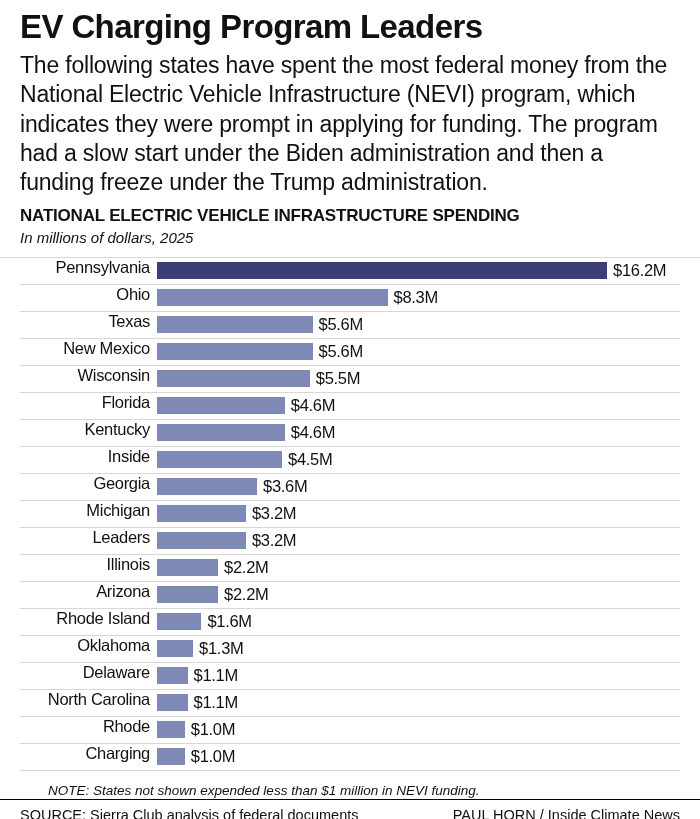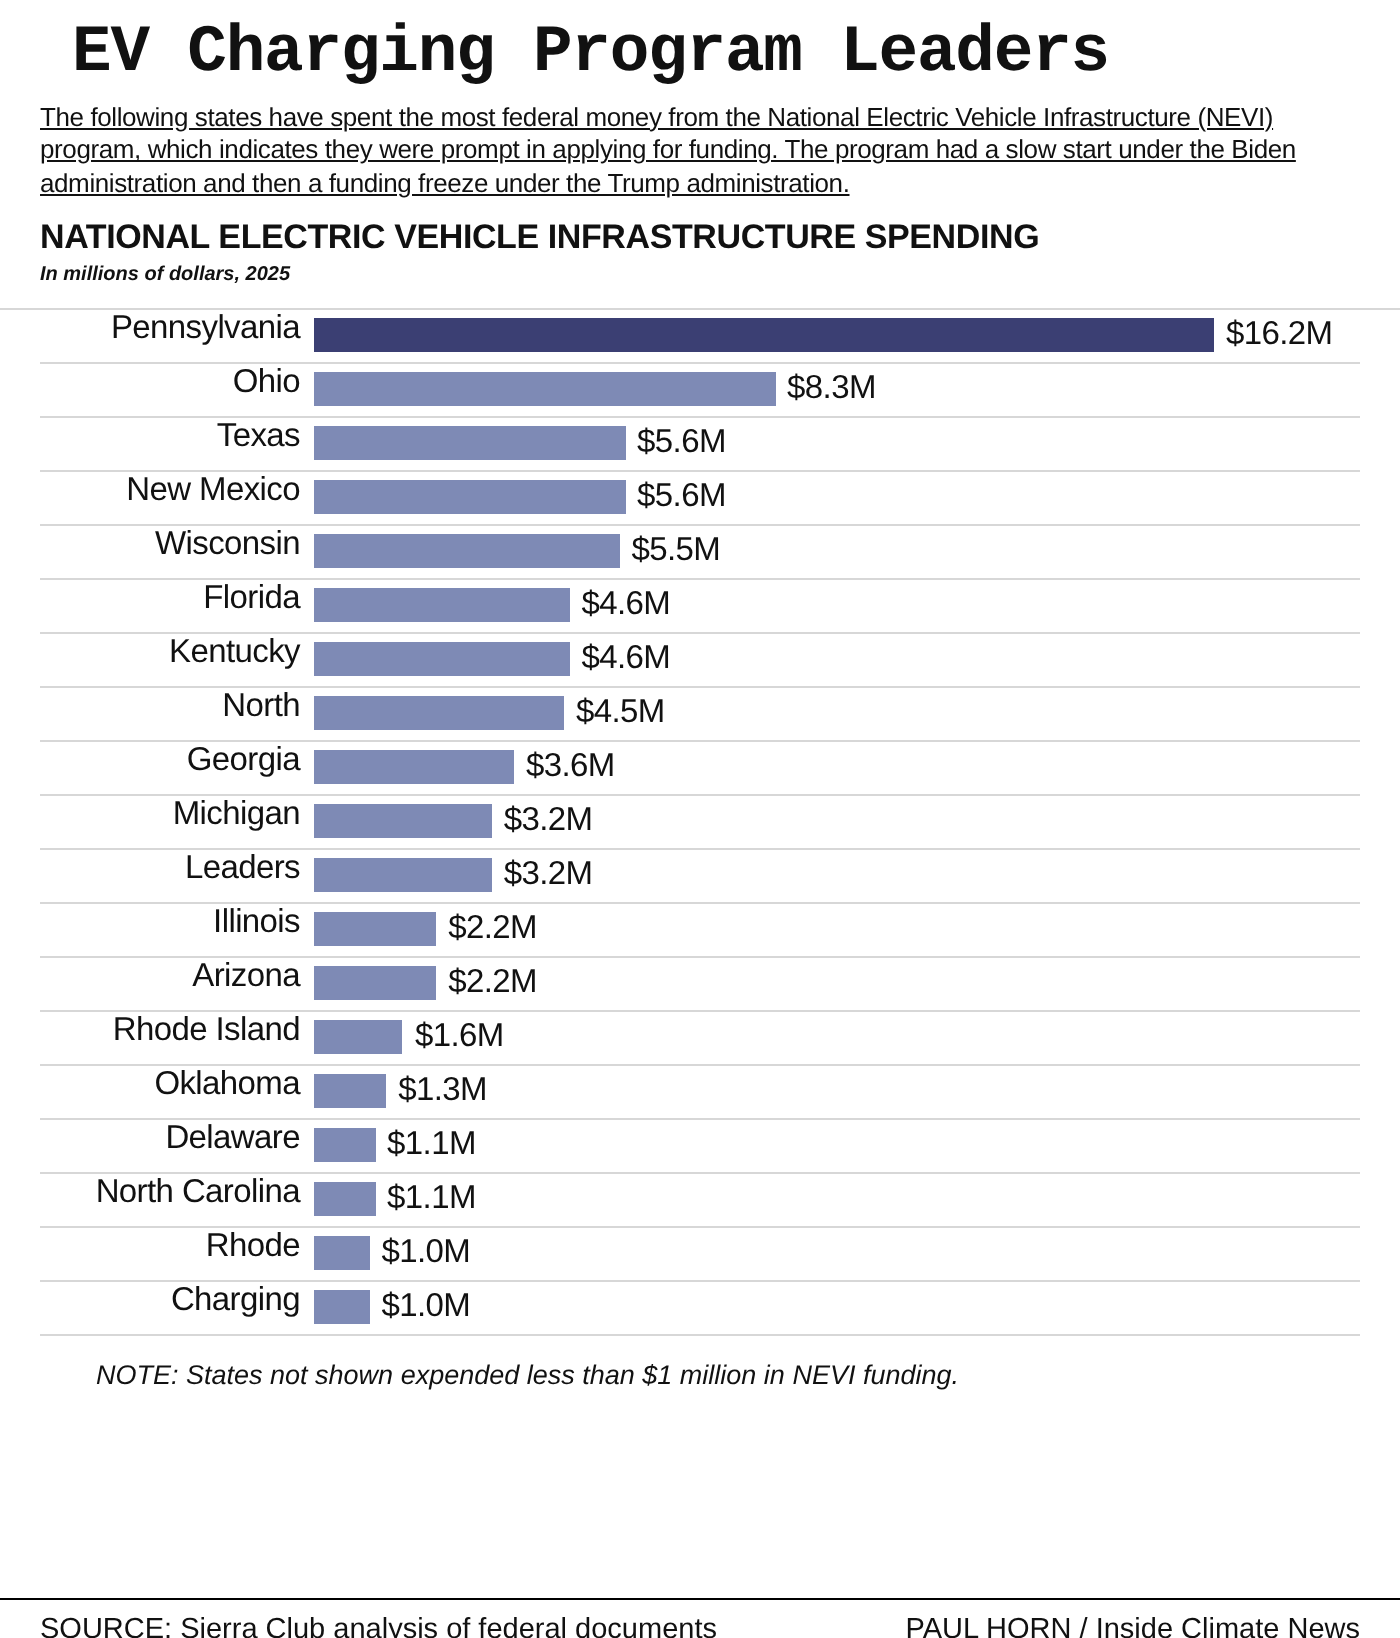--- a/index.html
+++ b/index.html
@@ -18,46 +18,44 @@
     position: relative;
     width: 700px;
     height: 819px;
     box-sizing: border-box;
     padding: 0;
   }
   .pad {
     padding: 0 20px;
   }
   h1.title {
-    font-family: Liberation Mono, monospace;
+    font-family: Liberation Sans, sans-serif;
     font-size: 33px;
     font-weight: bold;
     letter-spacing: -0.6px;
-    margin: 10px 0 2px 16px;
+    margin: 10px 0 2px 0;
     line-height: 1.05;
   }
   .deck {
-    font-size: 13px;
+    font-size: 23px;
     line-height: 1.28;
     margin: 6px 0 0 0;
     letter-spacing: -0.2px;
-    text-decoration: underline;
   }
   .chart-title {
     font-size: 17px;
     font-weight: bold;
     letter-spacing: -0.2px;
     margin: 8px 0 0 0;
     text-transform: uppercase;
   }
   .chart-sub {
-    font-size: 10px;
+    font-size: 15px;
     font-style: italic;
     margin: 3px 0 0 0;
-    font-weight: bold;
   }
   .chart {
     margin: 11px 0 0 0;
     border-top: 1px solid #d7d7d7;
   }
   .row {
     display: flex;
     align-items: flex-start;
     height: 26px;
     border-bottom: 1px solid #d7d7d7;
@@ -172,21 +170,21 @@
         </div>
       </div>
       <div class="row">
         <div class="label">Kentucky</div>
         <div class="barwrap">
           <div class="bar" style="width: 127.778px; background: rgb(126, 138, 181);"></div>
           <div class="value">$4.6M</div>
         </div>
       </div>
       <div class="row">
-        <div class="label">North</div>
+        <div class="label">Inside</div>
         <div class="barwrap">
           <div class="bar" style="width: 125px; background: rgb(126, 138, 181);"></div>
           <div class="value">$4.5M</div>
         </div>
       </div>
       <div class="row">
         <div class="label">Georgia</div>
         <div class="barwrap">
           <div class="bar" style="width: 100px; background: rgb(126, 138, 181);"></div>
           <div class="value">$3.6M</div>

